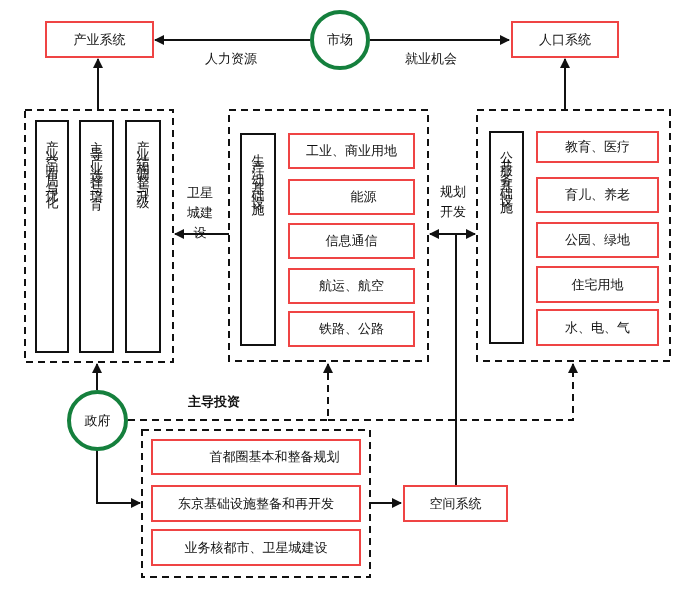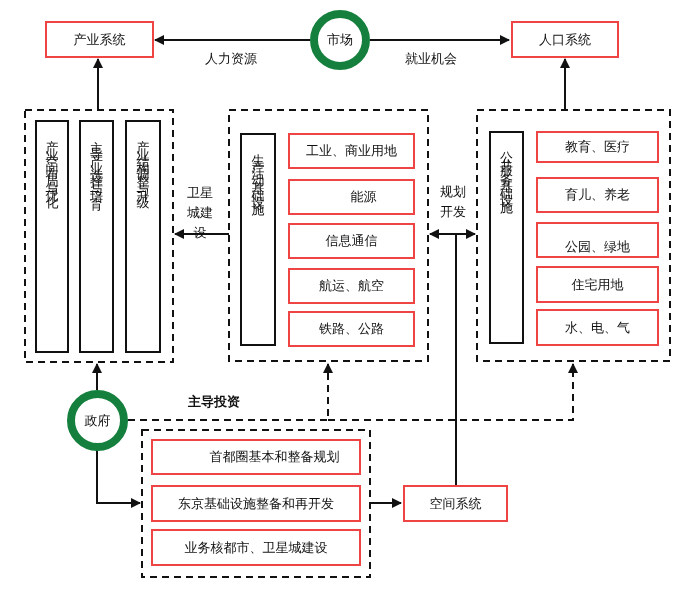--- a/index.html
+++ b/index.html
@@ -4,21 +4,21 @@
   <style>
     html, body { margin: 0; padding: 0; background: #ffffff; }
     body { width: 700px; height: 591px; position: relative; overflow: hidden;
            font-family: "DejaVu Sans", "Liberation Sans", sans-serif; color: #111; }
     svg.lines { position: absolute; left: 0; top: 0; width: 700px; height: 591px; }
     .box { position: absolute; border: 2px solid #ef4444; background: #fff; box-sizing: border-box;
            display: flex; align-items: center; justify-content: center; font-size: 13px; }
     .vbox { position: absolute; border: 2px solid #111; background: #fff; box-sizing: border-box;
             display: flex; justify-content: center; font-size: 13px; }
     .vtext { writing-mode: vertical-rl; text-orientation: upright; letter-spacing: 7px; padding-top: 8px; line-height: 1; }
-    .circle { position: absolute; border: 8px solid #15803d; border-radius: 50%; background: #fff; box-sizing: border-box;
+    .circle { position: absolute; border: 4px solid #15803d; border-radius: 50%; background: #fff; box-sizing: border-box;
               display: flex; align-items: center; justify-content: center; font-size: 13px; }
     .label { position: absolute; font-size: 13px; white-space: nowrap; }
     .label2 { position: absolute; font-size: 13px; line-height: 20px; text-align: center; }
   </style>
 </head>
 <body>
 
 <svg class="lines" viewBox="0 0 700 591">
   <defs>
     <marker id="ah" markerWidth="10" markerHeight="10" refX="9" refY="5" orient="auto" markerUnits="userSpaceOnUse">
@@ -103,21 +103,21 @@
 
 <div class="vbox" style="left:489px;top:131px;width:35px;height:213px;">
   <span class="vtext">公共服务基础设施</span>
 </div>
 <div class="box" style="left:536px;top:131px;width:123px;height:32px;">
   <span>教育、医疗</span>
 </div>
 <div class="box" style="left:536px;top:177px;width:123px;height:36px;">
   <span>育儿、养老</span>
 </div>
-<div class="box" style="left:536px;top:222px;width:123px;height:36px;align-items:flex-end;">
+<div class="box" style="left:536px;top:222px;width:123px;height:36px;">
   <span>公园、绿地</span>
 </div>
 <div class="box" style="left:536px;top:266px;width:123px;height:37px;">
   <span>住宅用地</span>
 </div>
 <div class="box" style="left:536px;top:309px;width:123px;height:37px;">
   <span>水、电、气</span>
 </div>
 
 <div class="circle" style="left:67px;top:390px;width:61px;height:61px;">

